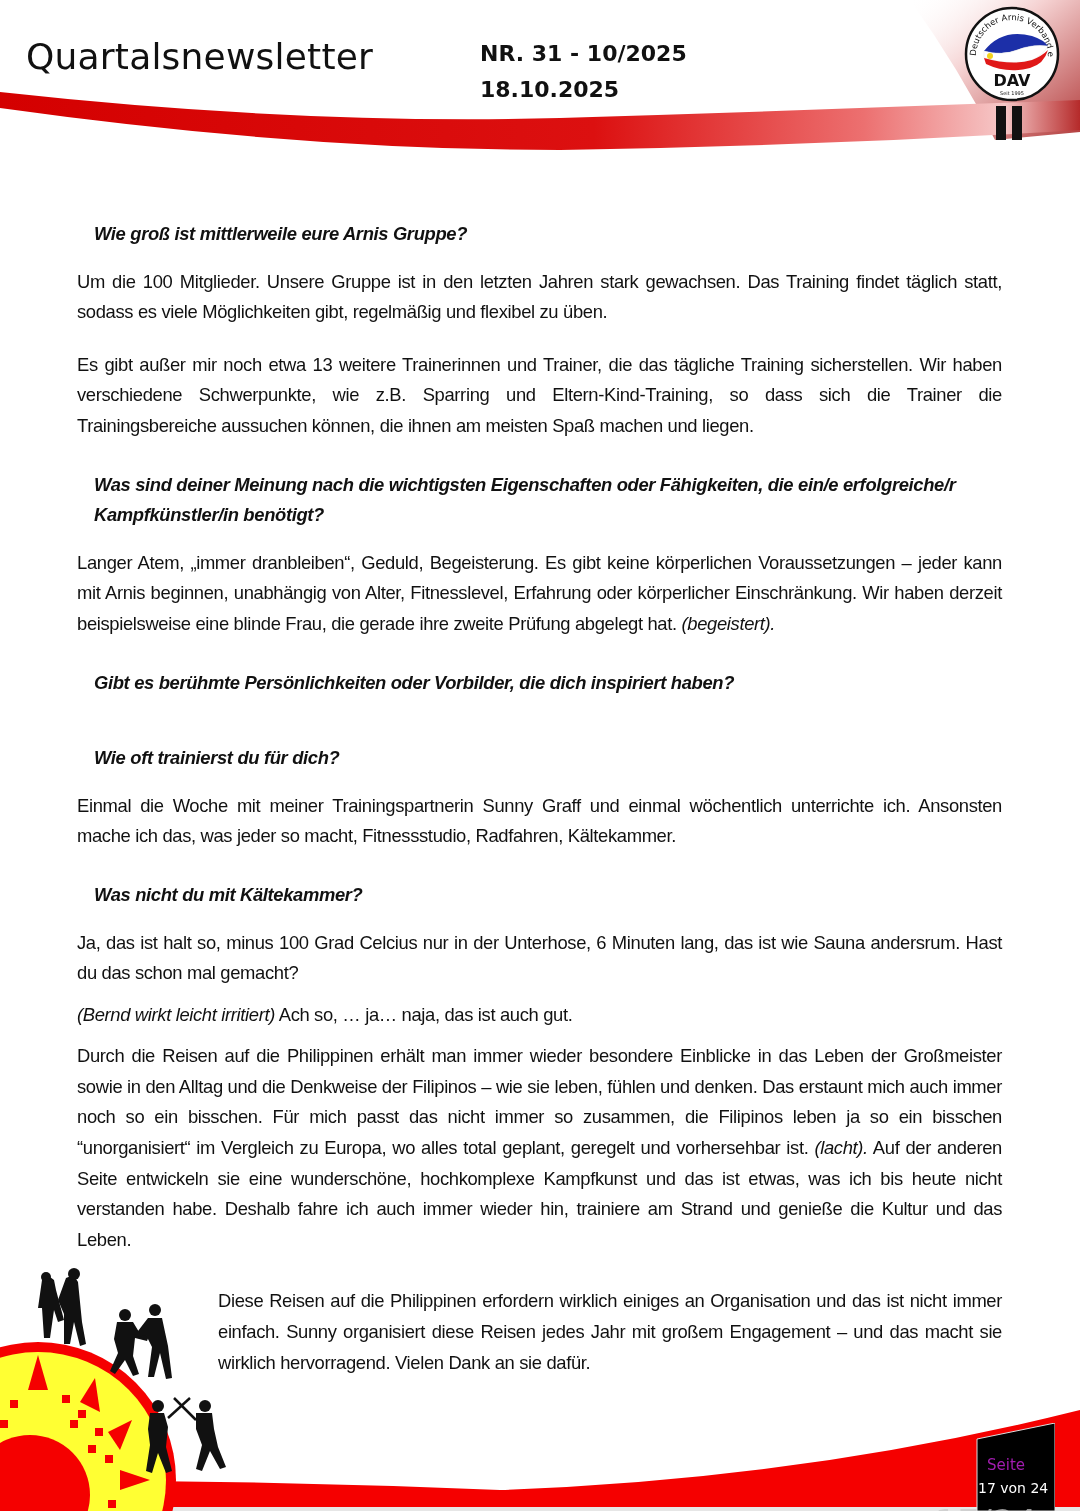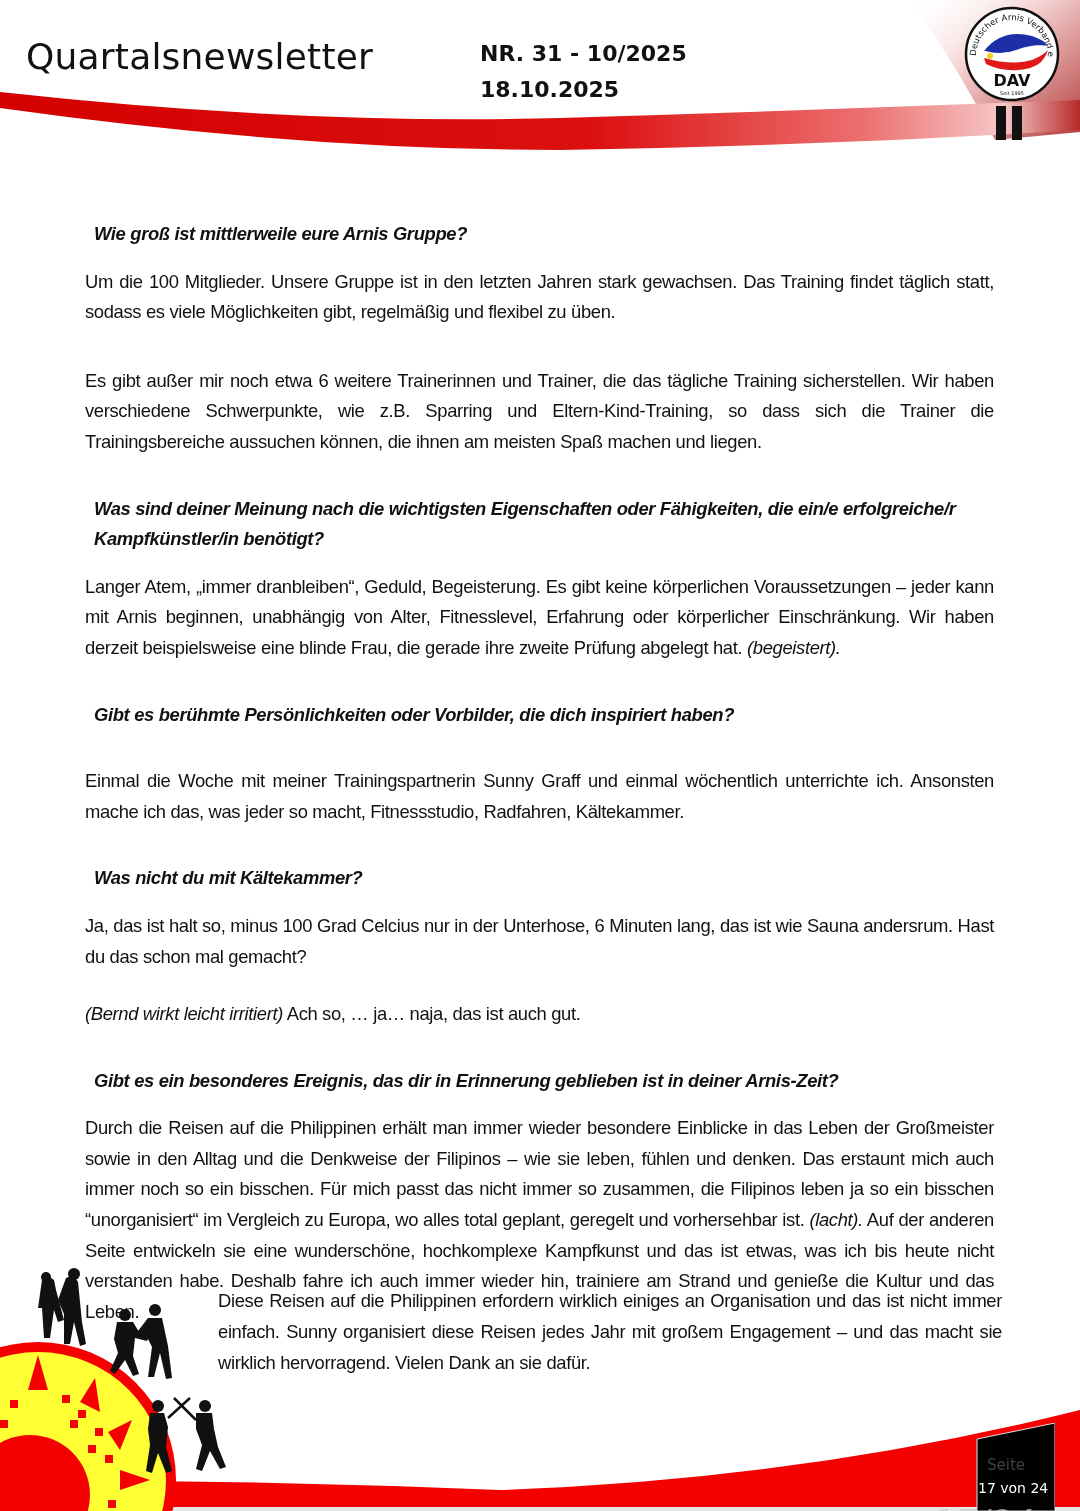--- a/index.html
+++ b/index.html
@@ -18,31 +18,31 @@
     font-family: "DejaVu Sans", sans-serif; line-height: 36px;
   }
   .logo { position: absolute; left: 962px; top: 6px; width: 100px; height: 134px; }
 
   .content {
     position: absolute; left: 77px; top: 202px; width: 925px;
     font-family: "Liberation Sans", sans-serif; font-size: 18.4px; line-height: 30.6px;
     letter-spacing: -0.35px;
   }
   .q { font-weight: 700; font-style: italic; margin: 17px; }
-  .a { margin: 8px; text-align: justify; }
+  .a { margin: 0; text-align: justify; }
   .a em { font-style: italic; }
   .gap-sm { height: 11px; }
   .gap-lg { height: 22px; }
   .last-para {
     position: absolute; left: 218px; top: 1268px; width: 784px;
     font-size: 18.4px; line-height: 30.6px; text-align: justify; letter-spacing: -0.35px;
   }
   .footer-bg { position: absolute; left: 0; top: 1260px; width: 1080px; height: 251px; }
   .page-box { position: absolute; left: 975px; top: 1423px; width: 80px; height: 88px; }
-  .seite-label { position: absolute; left: 987px; top: 1456px; color: #404040; font-size: 15px; font-family: "DejaVu Sans", sans-serif; }
+  .seite-label { position: absolute; left: 987px; top: 1456px; color: #a21caf; font-size: 15px; font-family: "DejaVu Sans", sans-serif; }
   .page-overlay { position: absolute; left: 935px; top: 1468px; color: rgba(200,200,200,0.75); font-size: 34px; font-family: "DejaVu Sans", sans-serif; letter-spacing: 1px; margin-top: 34px; }
   .page-small { position: absolute; left: 978px; top: 1480px; color: #fff; font-size: 14px; font-family: "DejaVu Sans", sans-serif; }
 </style>
 </head>
 <body>
 
 <svg class="header-bg" viewBox="0 0 1080 170" preserveAspectRatio="none">
   <defs>
     <linearGradient id="swooshGrad" x1="0" y1="0" x2="1" y2="0">
       <stop offset="0" stop-color="#d40000"></stop>
@@ -82,41 +82,41 @@
   <text x="50" y="80" text-anchor="middle" font-size="16" font-weight="700" font-family="DejaVu Sans, sans-serif" fill="#111">DAV</text>
   <text x="50" y="89" text-anchor="middle" font-size="5" font-family="DejaVu Sans, sans-serif" fill="#111">Seit 1995</text>
   <rect x="34" y="100" width="10" height="34" fill="#111"></rect>
   <rect x="50" y="100" width="10" height="34" fill="#111"></rect>
 </svg>
 
 <div class="content">
   <p class="q">Wie groß ist mittlerweile eure Arnis Gruppe?</p>
   <p class="a">Um die 100 Mitglieder. Unsere Gruppe ist in den letzten Jahren stark gewachsen. Das Training findet täglich statt, sodass es viele Möglichkeiten gibt, regelmäßig und flexibel zu üben.</p>
   <div class="gap-lg"></div>
-  <p class="a">Es gibt außer mir noch etwa 6 weitere Trainerinnen und Trainer, die das tägliche Training sicherstellen. Wir haben verschiedene Schwerpunkte, wie z.B. Sparring und Eltern-Kind-Training, so dass sich die Trainer die Trainingsbereiche aussuchen können, die ihnen am meisten Spaß machen und liegen.</p>
+  <p class="a">Es gibt außer mir noch etwa 13 weitere Trainerinnen und Trainer, die das tägliche Training sicherstellen. Wir haben verschiedene Schwerpunkte, wie z.B. Sparring und Eltern-Kind-Training, so dass sich die Trainer die Trainingsbereiche aussuchen können, die ihnen am meisten Spaß machen und liegen.</p>
   <div class="gap-sm"></div>
 
   <p class="q">Was sind deiner Meinung nach die wichtigsten Eigenschaften oder Fähigkeiten, die ein/e erfolgreiche/r Kampfkünstler/in benötigt?</p>
   <p class="a"><span>Langer Atem, „immer dranbleiben“, Geduld, Begeisterung. Es gibt keine körperlichen Voraussetzungen – jeder kann mit Arnis beginnen, unabhängig von Alter, Fitnesslevel, Erfahrung oder körperlicher Einschränkung. Wir haben derzeit beispielsweise eine blinde Frau, die gerade ihre zweite Prüfung abgelegt hat.</span> <em>(begeistert).</em></p>
   <div class="gap-sm"></div>
 
   <p class="q">Gibt es berühmte Persönlichkeiten oder Vorbilder, die dich inspiriert haben?</p>
   <div class="gap-sm"></div>
 
+  <p class="q">Wie oft trainierst du für dich?</p>
   <p class="a">Einmal die Woche mit meiner Trainingspartnerin Sunny Graff und einmal wöchentlich unterrichte ich. Ansonsten mache ich das, was jeder so macht, Fitnessstudio, Radfahren, Kältekammer.</p>
   <div class="gap-sm"></div>
 
   <p class="q">Was nicht du mit Kältekammer?</p>
   <p class="a">Ja, das ist halt so, minus 100 Grad Celcius nur in der Unterhose, 6 Minuten lang, das ist wie Sauna andersrum. Hast du das schon mal gemacht?</p>
   <div class="gap-sm"></div>
 
   <p class="a"><em>(Bernd wirkt leicht irritiert)</em><span> Ach so, … ja… naja, das ist auch gut.</span></p>
   <div class="gap-sm"></div>
 
-  <p class="q">Gibt es ein besonderes Ereignis, das dir in Erinnerung geblieben ist in deiner Arnis-Zeit?</p>
   <p class="a"><span>Durch die Reisen auf die Philippinen erhält man immer wieder besondere Einblicke in das Leben der Großmeister sowie in den Alltag und die Denkweise der Filipinos – wie sie leben, fühlen und denken. Das erstaunt mich auch immer noch so ein bisschen. Für mich passt das nicht immer so zusammen, die Filipinos leben ja so ein bisschen “unorganisiert“ im Vergleich zu Europa, wo alles total geplant, geregelt und vorhersehbar ist. </span><em>(lacht).</em><span>  Auf der anderen Seite entwickeln sie eine wunderschöne, hochkomplexe Kampfkunst und das ist etwas, was ich bis heute nicht verstanden habe. Deshalb fahre ich auch immer wieder hin, trainiere am Strand und genieße die Kultur und das Leben.</span></p>
 </div>
 
 <svg class="footer-bg" viewBox="0 0 1080 251" preserveAspectRatio="none">
   <path d="M0 220 Q250 220 500 230 Q800 220 1080 150 L1080 251 L0 251 Z" fill="#f50000"></path>
   <rect x="0" y="247" width="1080" height="4" fill="#e6e6e6"></rect>
   <g>
     <circle cx="38" cy="220" r="138" fill="#f50000"></circle>
     <circle cx="38" cy="220" r="128" fill="#ffff33"></circle>
     <g fill="#f50000">

